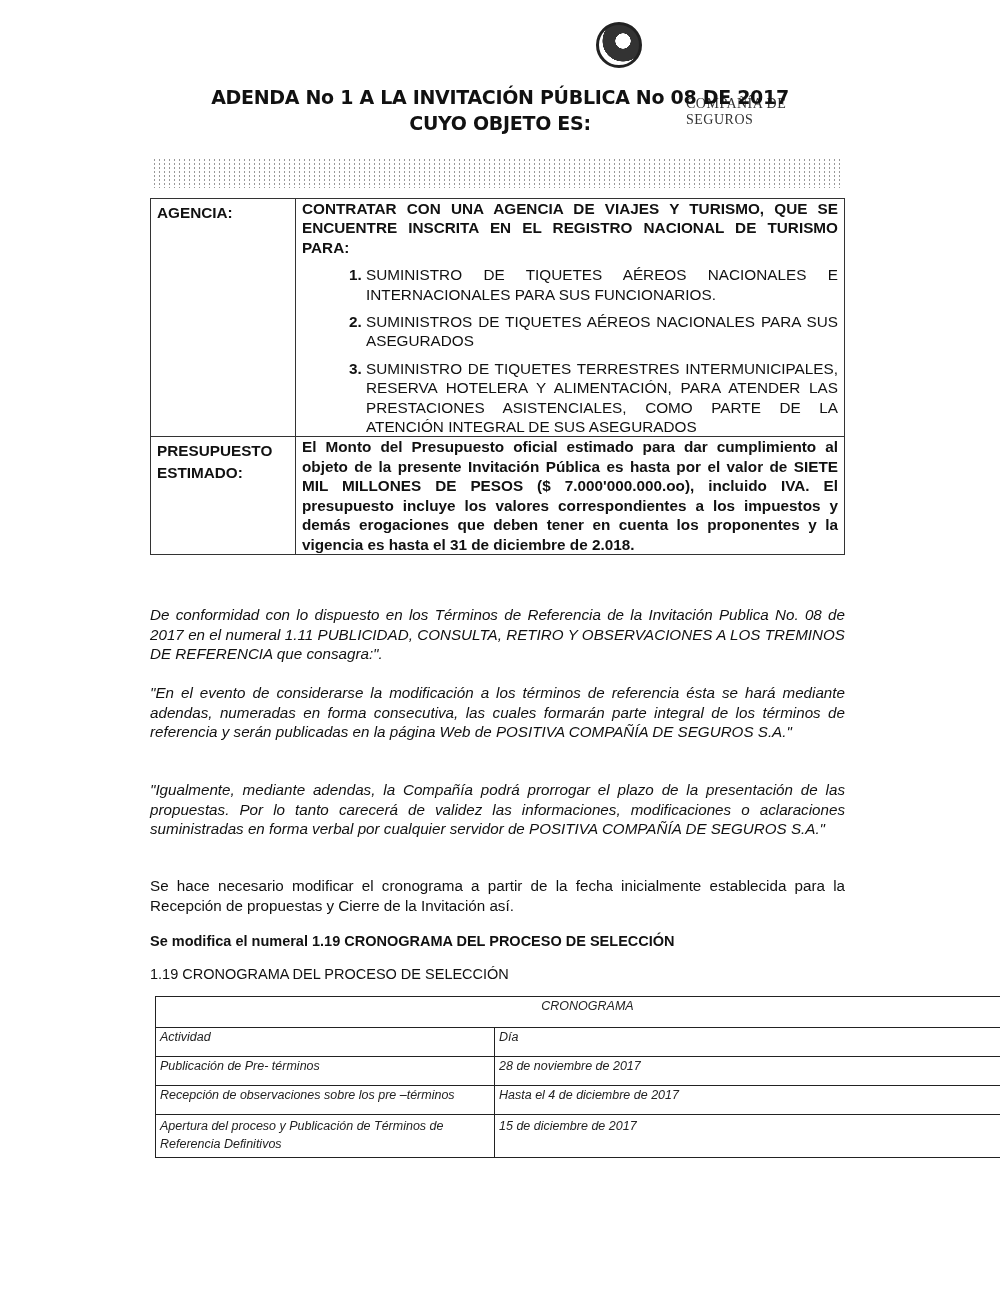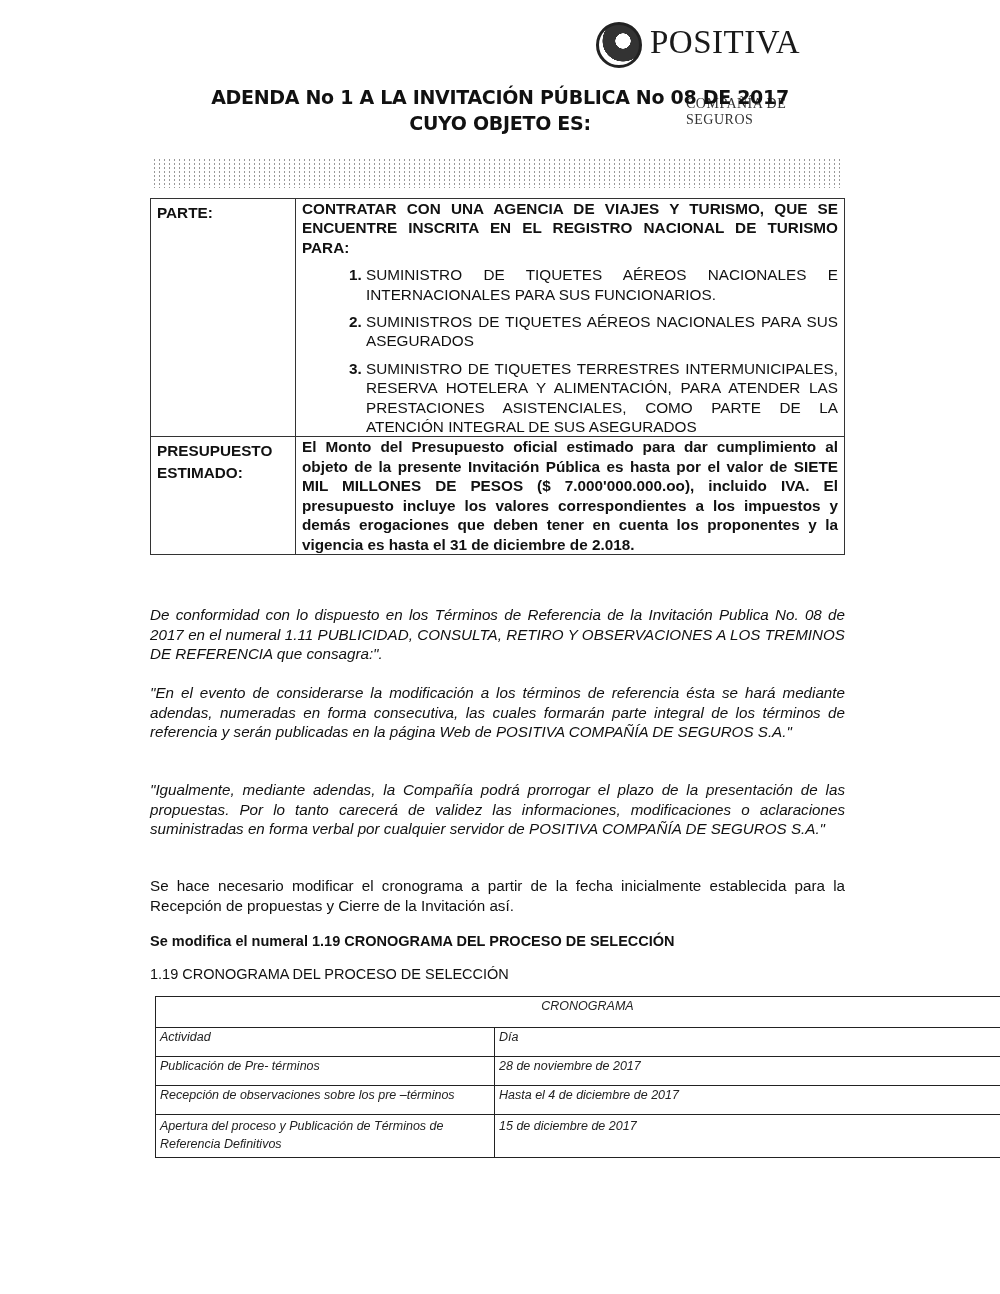--- a/index.html
+++ b/index.html
@@ -35,33 +35,32 @@
   .crono td { border: 1px solid #222; vertical-align: top; padding: 2px 4px; height: 24px; }
   .crono td.c1 { width: 330px; }
   .crono td.caption { text-align: center; height: 26px; }
   .crono td.tall { height: 38px; line-height: 18px; }
 </style>
 </head>
 <body>
 
 <div class="logo">
   <div class="logo-mark"></div>
-  <div class="logo-name">POSITIVA</div>
   <div class="logo-sub">COMPAÑÍA DE SEGUROS</div>
 </div>
 
 <div class="title t1">ADENDA No 1 A LA INVITACIÓN PÚBLICA No 08 DE 2017</div>
 <div class="title t2">CUYO OBJETO ES:</div>
 
 <div class="redacted"></div>
 
 <table class="main-table">
   <tbody>
   <tr>
-    <td class="lbl">PARTE:</td>
+    <td class="lbl">AGENCIA:</td>
     <td>
       <div class="just">CONTRATAR CON UNA AGENCIA DE VIAJES Y TURISMO, QUE SE ENCUENTRE INSCRITA EN EL REGISTRO NACIONAL DE TURISMO PARA:</div>
       <ol class="items">
         <li>SUMINISTRO DE TIQUETES AÉREOS NACIONALES E INTERNACIONALES PARA SUS FUNCIONARIOS.</li>
         <li>SUMINISTROS DE TIQUETES AÉREOS NACIONALES PARA SUS ASEGURADOS</li>
         <li>SUMINISTRO DE TIQUETES TERRESTRES INTERMUNICIPALES, RESERVA HOTELERA Y ALIMENTACIÓN, PARA ATENDER LAS PRESTACIONES ASISTENCIALES, COMO PARTE DE LA ATENCIÓN INTEGRAL DE SUS ASEGURADOS</li>
       </ol>
     </td>
   </tr>
   <tr>

